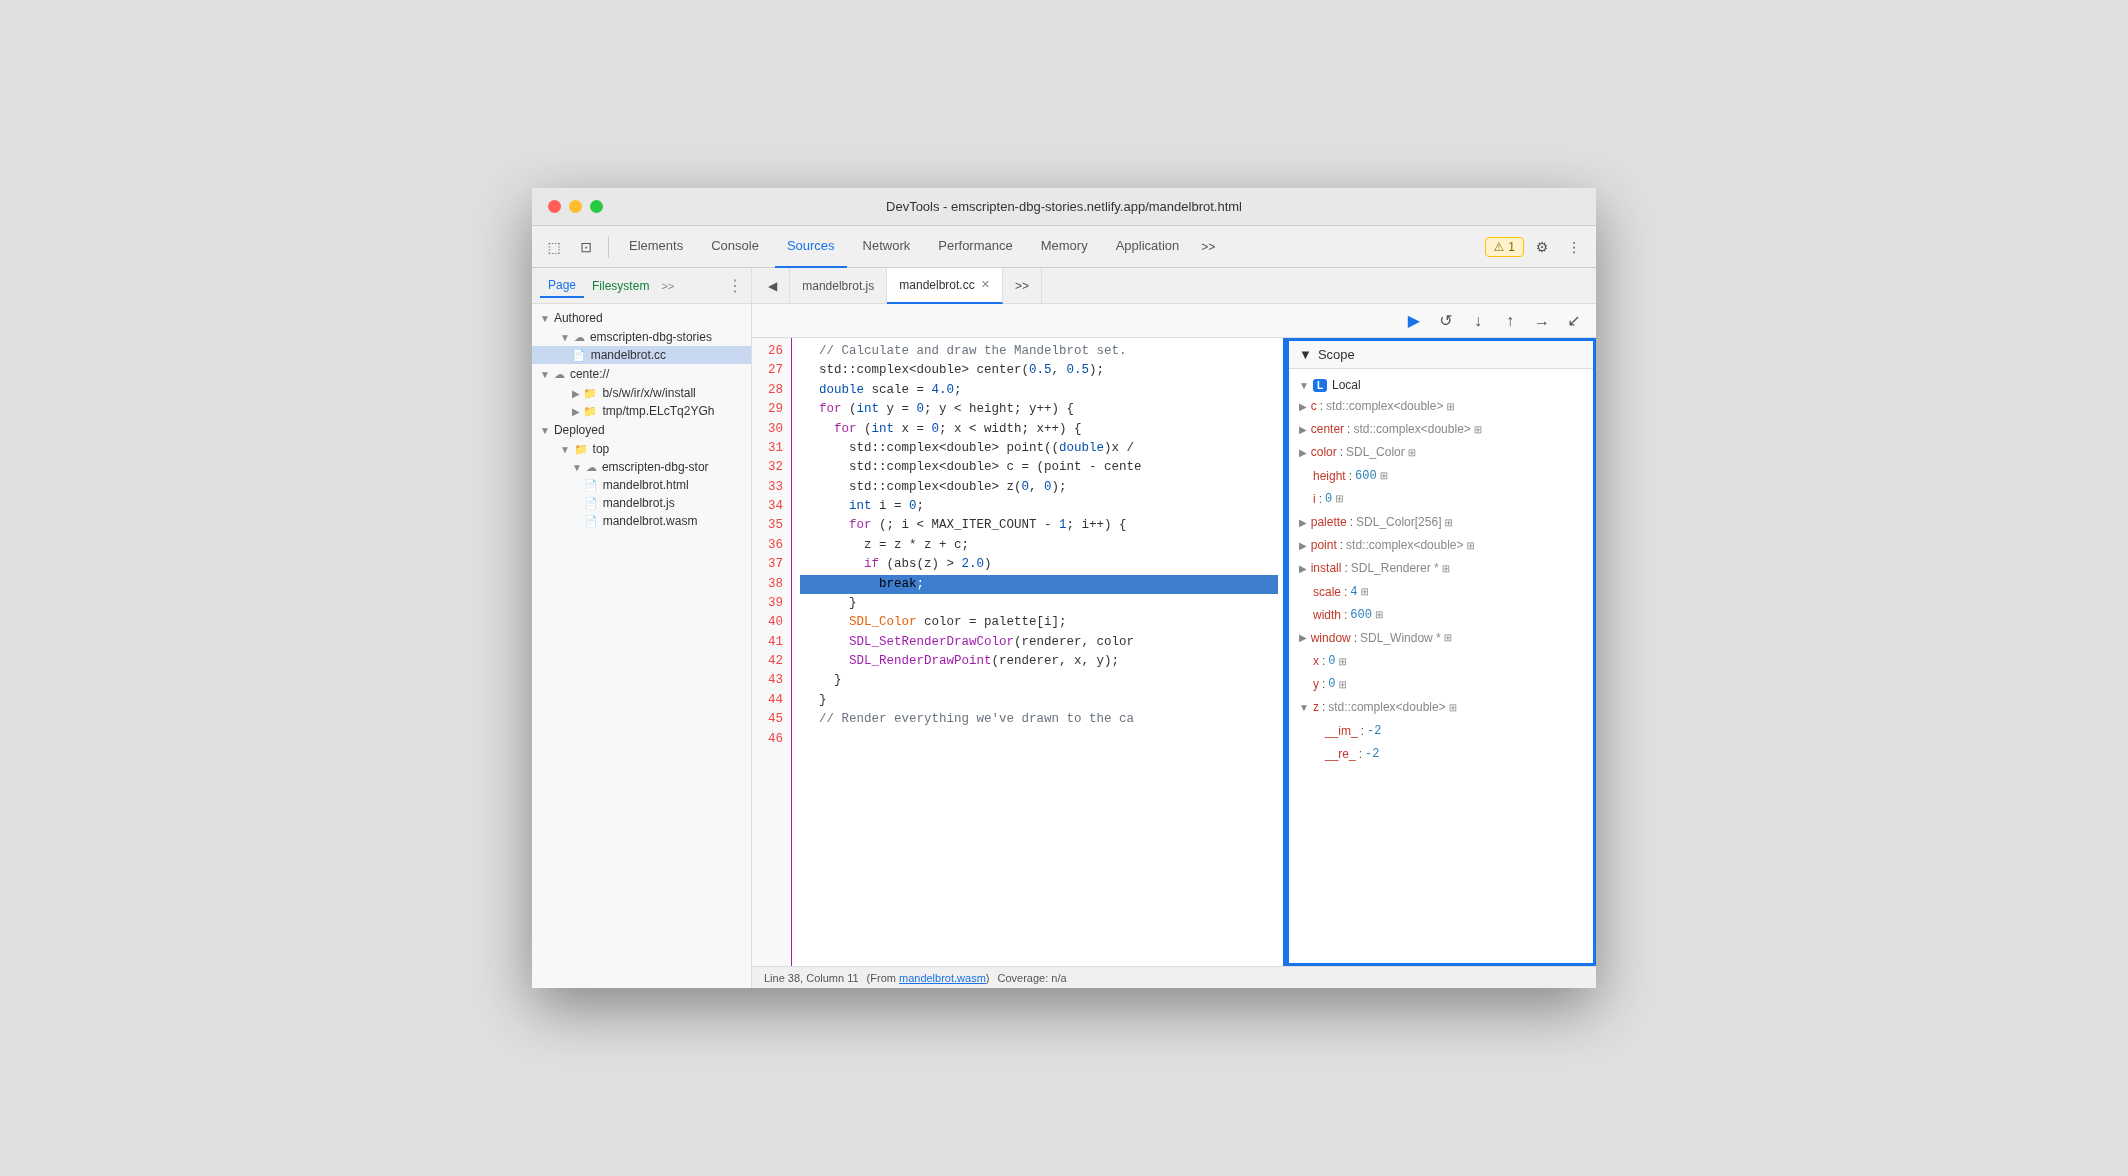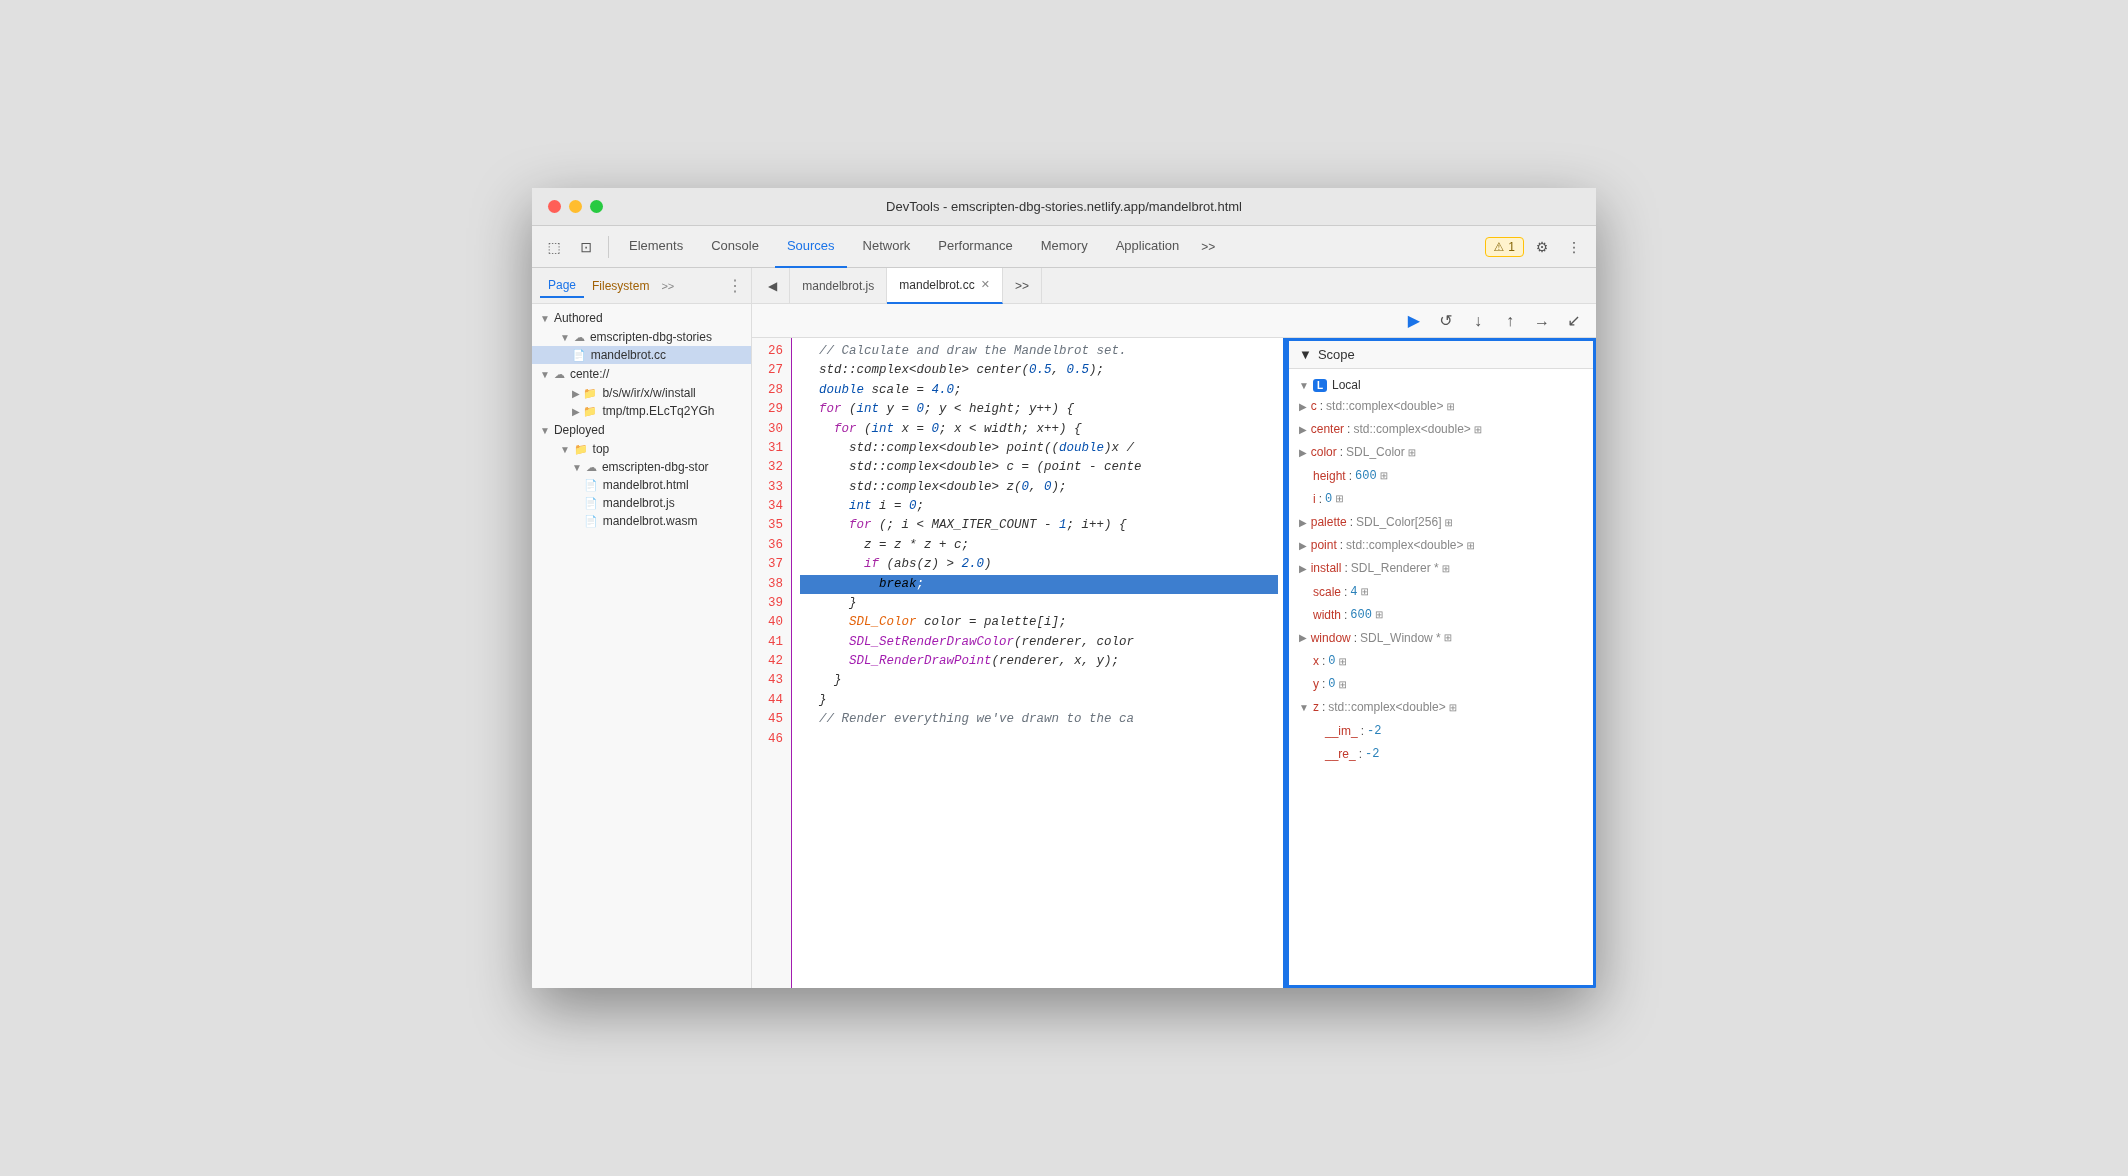--- a/index.html
+++ b/index.html
@@ -127,21 +127,21 @@
       display: flex;
       align-items: center;
       border-bottom: 1px solid #ddd;
       padding: 0 8px;
       height: 36px;
       background: #f0f0f0;
     }
     .sidebar-tab {
       padding: 4px 8px;
       font-size: 12px;
-      color: #a16207;
+      color: #15803d;
       cursor: pointer;
     }
     .sidebar-tab.active { color: #1a73e8; border-bottom: 2px solid #1a73e8; }
     .sidebar-more { margin-left: 4px; font-size: 11px; color: #888; }
     .sidebar-dots { margin-left: auto; cursor: pointer; color: #888; }
     .sidebar-tree {
       flex: 1;
       overflow-y: auto;
       padding: 4px 0;
       font-size: 12px;
@@ -247,21 +247,20 @@
       min-width: 40px;
       line-height: 1.55;
       user-select: none;
     }
     .code-lines {
       flex: 1;
       padding: 4px 8px;
       overflow: auto;
       line-height: 1.55;
       color: #333;
-      font-style: italic;
     }
     .code-line {
       white-space: pre;
       padding: 0 4px;
     }
     .code-line.highlighted {
       background: #3d7ecf;
       color: #fff;
     }
     .kw { color: #a626a4; }
@@ -662,15 +661,20 @@
               <div class="scope-item indented">
                 <span class="scope-key">__re_</span>
                 <span class="scope-colon">:</span>
                 <span class="scope-val">-2</span>
               </div>
             </div>
           </div>
         </div>
       </div>
 
+      <div class="statusbar">
+        <span>Line 38, Column 11</span>
+        <span>(From <span class="status-link">mandelbrot.wasm</span>)</span>
+        <span>Coverage: n/a</span>
+      </div>
     </div>
   </div>
 </div>
 
 </body></html>

